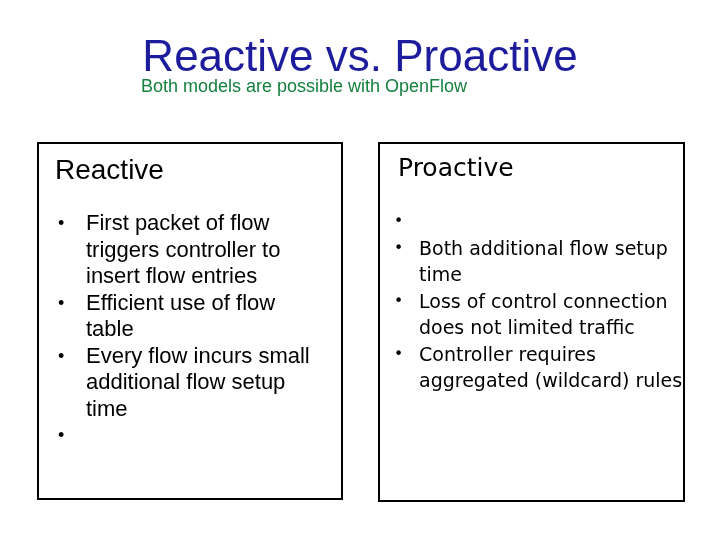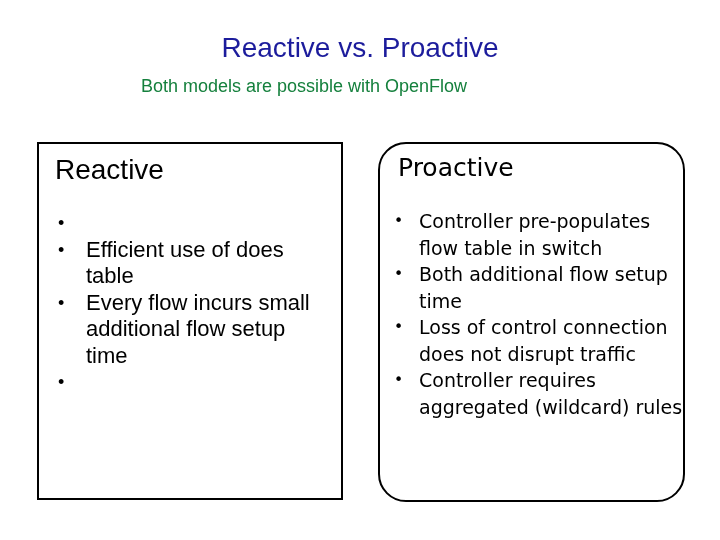--- a/index.html
+++ b/index.html
@@ -14,21 +14,21 @@
     background: #FFFFFF;
     overflow: hidden;
     font-family: "Liberation Sans", sans-serif;
   }
   .slide-title {
     position: absolute;
     top: 33px;
     left: 0;
     width: 720px;
     text-align: center;
-    font-size: 28px;
+    font-size: 44px;
     line-height: 1.05;
     color: #1C1C9C;
     white-space: pre;
   }
   .slide-subtitle {
     position: absolute;
     top: 77px;
     left: 0;
     width: 608px;
     text-align: center;
@@ -48,21 +48,20 @@
   .panel-left {
     left: 37px;
     width: 306px;
     height: 358px;
   }
   .panel-right {
     left: 378px;
     width: 307px;
     height: 360px;
     font-family: "DejaVu Sans", sans-serif;
-    border-radius: 28px;
   }
   .panel-heading {
     position: absolute;
     color: #000000;
     line-height: 1.15;
     white-space: pre;
   }
   .panel-left .panel-heading {
     left: 16px;
     top: 10px;
@@ -117,55 +116,56 @@
 
   <div class="slide-title">Reactive vs. Proactive</div>
 
   <div class="slide-subtitle">Both models are possible with OpenFlow</div>
 
   <div class="panel panel-left">
     <div class="panel-heading">Reactive</div>
     <ul class="bullet-list">
       <li class="bullet-item">
         <span class="bullet-marker">•</span>
+        <span class="bullet-text">First packet of flow
+triggers controller to
+insert flow entries</span>
       </li>
       <li class="bullet-item">
         <span class="bullet-marker">•</span>
-        <span class="bullet-text">Efficient use of does
+        <span class="bullet-text">Efficient use of flow
 table</span>
       </li>
       <li class="bullet-item">
         <span class="bullet-marker">•</span>
         <span class="bullet-text">Every flow incurs small
 additional flow setup
 time</span>
       </li>
       <li class="bullet-item">
         <span class="bullet-marker">•</span>
       </li>
     </ul>
   </div>
 
   <div class="panel panel-right">
     <div class="panel-heading">Proactive</div>
     <ul class="bullet-list">
       <li class="bullet-item">
         <span class="bullet-marker">•</span>
-        <span class="bullet-text">Controller pre-populates
-flow table in switch</span>
       </li>
       <li class="bullet-item">
         <span class="bullet-marker">•</span>
         <span class="bullet-text">Both additional flow setup
 time</span>
       </li>
       <li class="bullet-item">
         <span class="bullet-marker">•</span>
         <span class="bullet-text">Loss of control connection
-does not disrupt traffic</span>
+does not limited traffic</span>
       </li>
       <li class="bullet-item">
         <span class="bullet-marker">•</span>
         <span class="bullet-text">Controller requires
 aggregated (wildcard) rules</span>
       </li>
     </ul>
   </div>
 
 </div>

